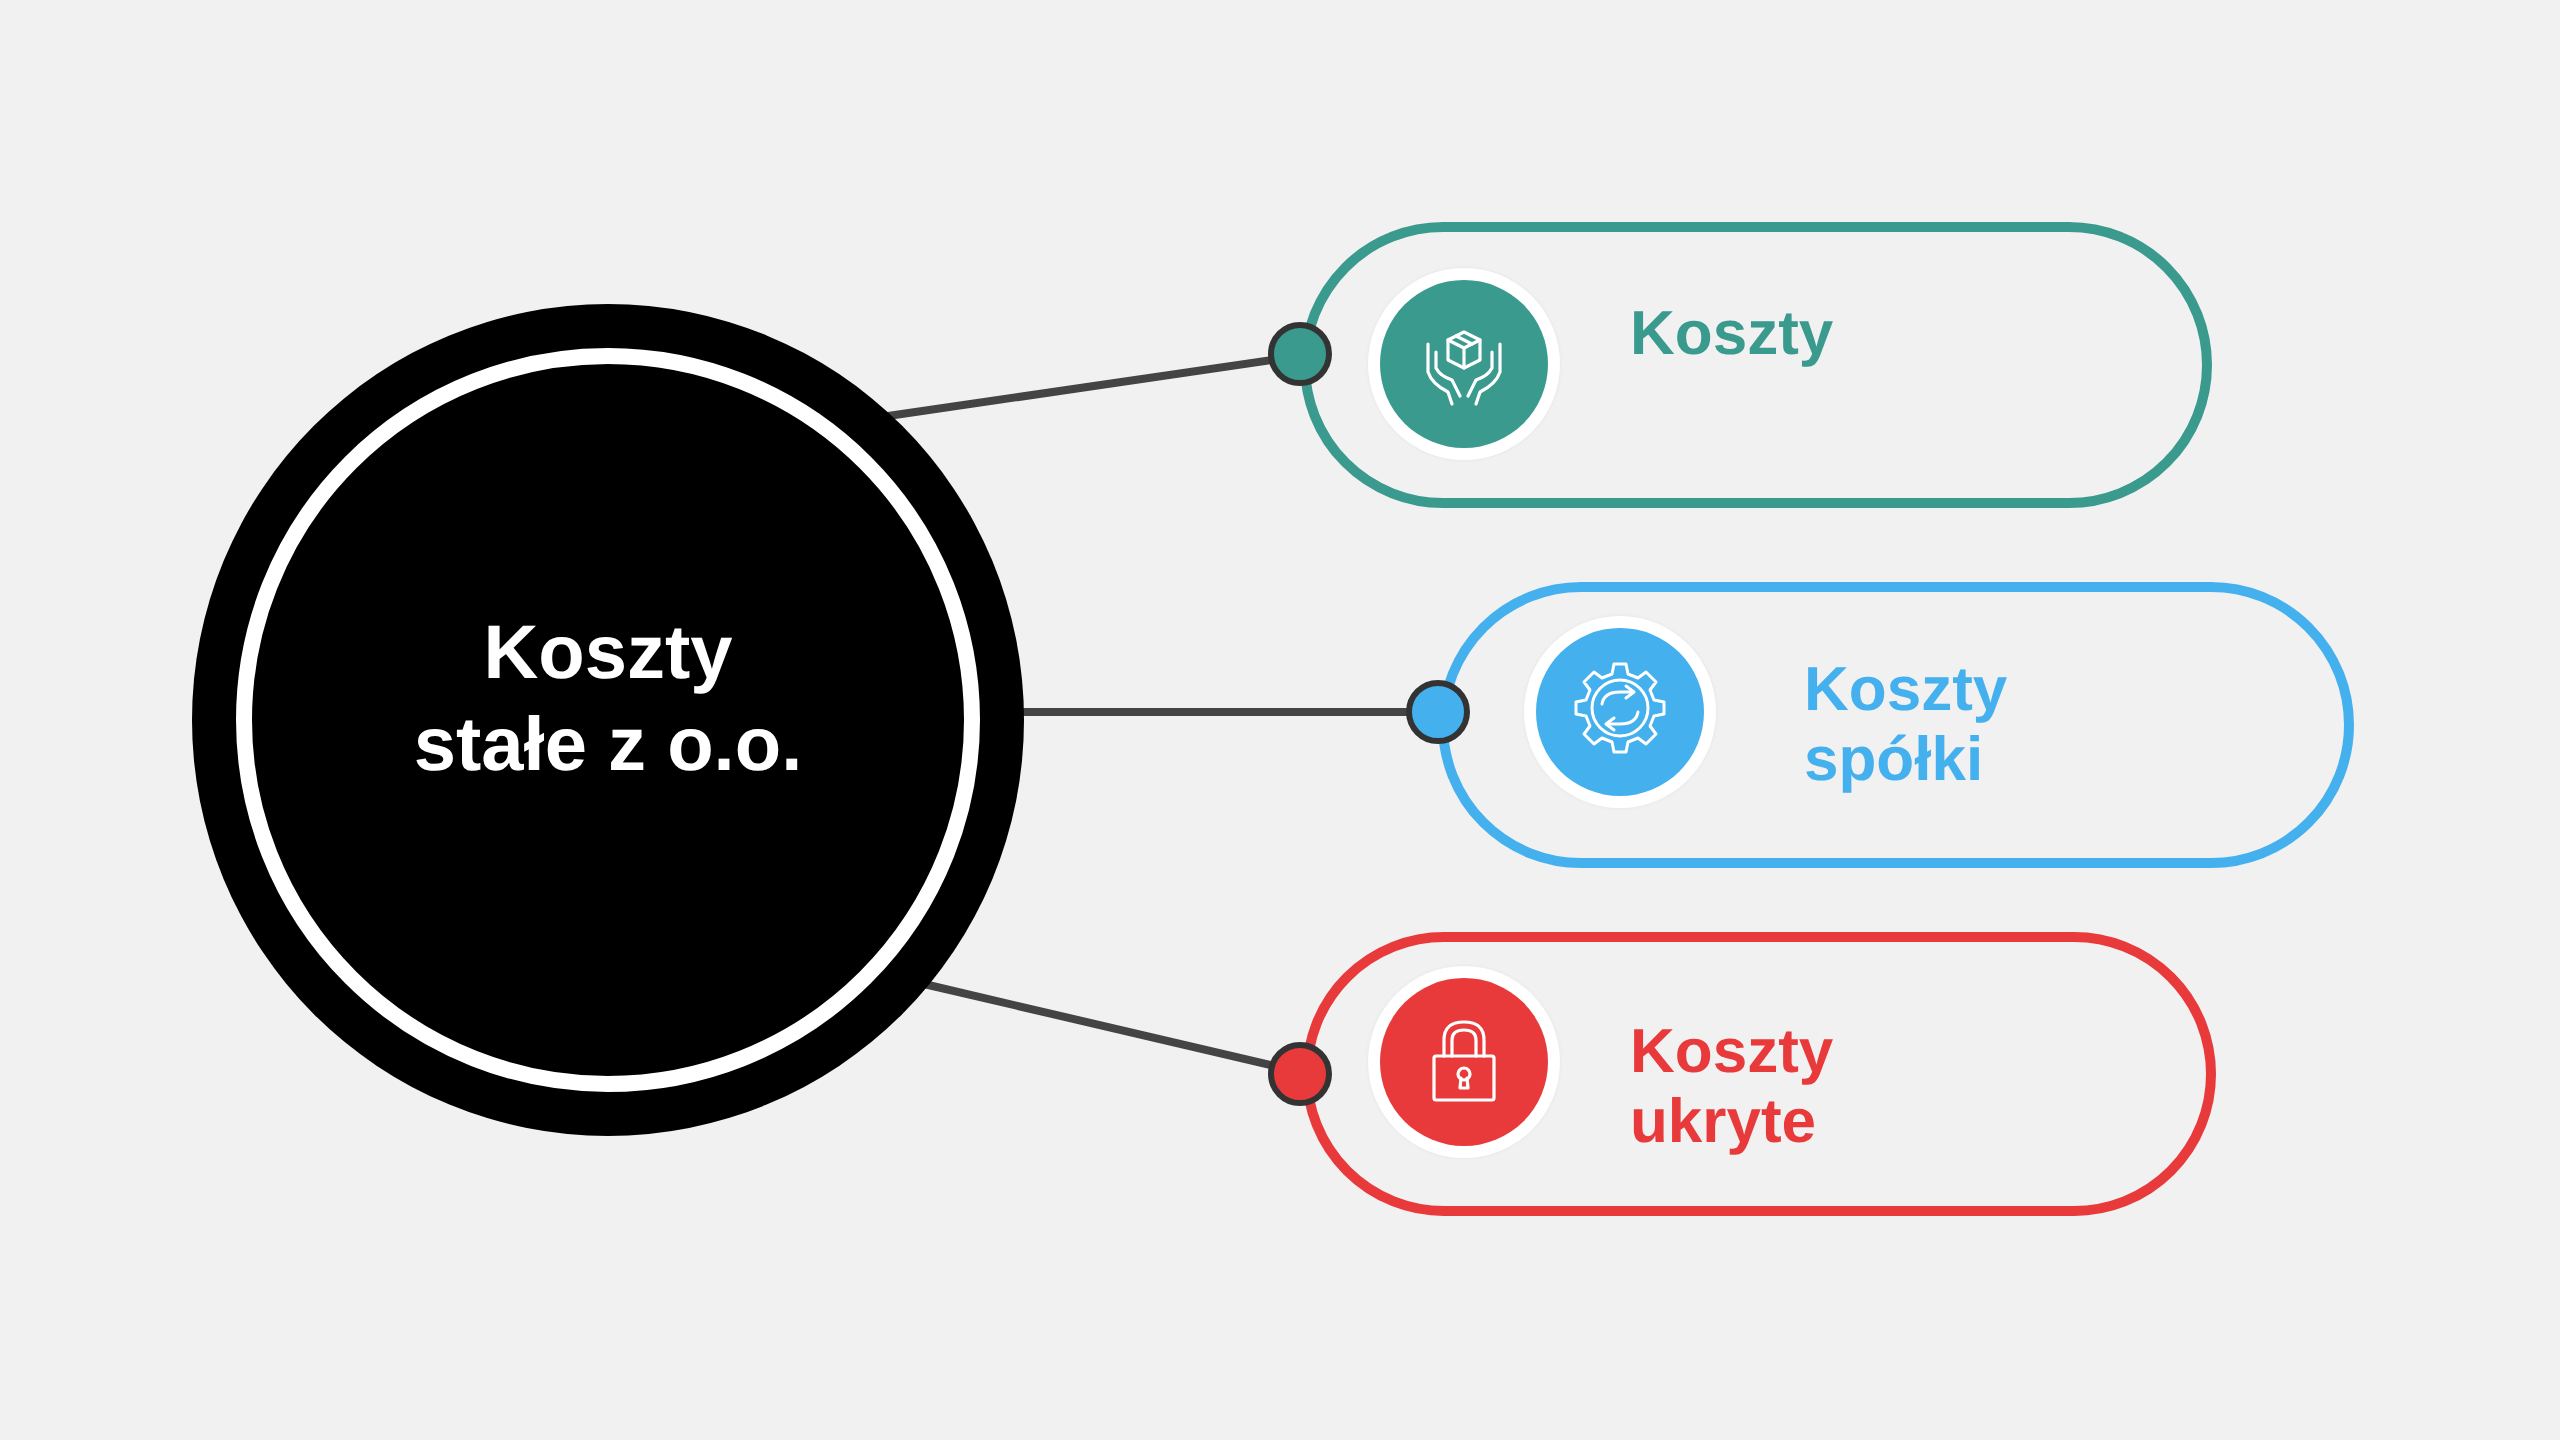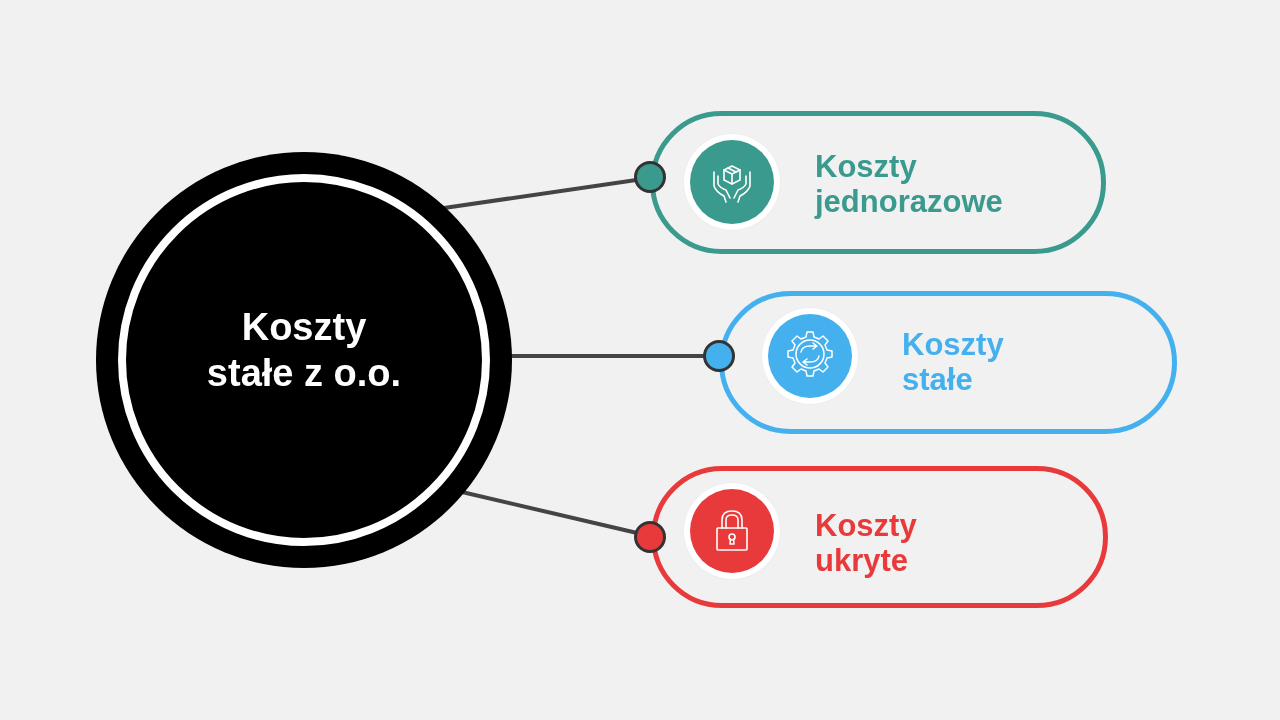--- a/index.html
+++ b/index.html
@@ -77,39 +77,38 @@
       <path d="M24 14 L32 18"></path>
       <path d="M10 18 L10 32 Q12 38 20 42 L22 48"></path>
       <path d="M14 22 L14 30 Q16 34 22 36 L26 44"></path>
       <path d="M46 18 L46 32 Q44 38 36 42 L34 48"></path>
       <path d="M42 22 L42 30 Q40 34 34 36 L30 44"></path>
     </svg>
   </div>
 </div>
 <div class="pill-label" style="left:815px; top:149px; color:#3a9a8e;">
   <div>Koszty</div>
-  <div>jednorazowe</div>
 </div>
 
 <div class="pill" style="left:719px; top:291px; width:458px; height:143px; border-color:#45b0ee;">
 </div>
 <div class="connector" style="left:703px; top:340px; background:#45b0ee;"></div>
 <div class="icon-outer" style="left:762px; top:308px;">
   <div class="icon-inner" style="background:#45b0ee;">
     <svg width="60" height="60" viewBox="0 0 60 60" fill="none" stroke="#fff" stroke-width="1.5" stroke-linecap="round" stroke-linejoin="round">
       <path d="M27 6 L33 6 L34 11 L39 13 L43 10 L48 15 L45 19 L47 24 L52 25 L52 31 L47 32 L45 37 L48 41 L43 46 L39 43 L34 45 L33 50 L27 50 L26 45 L21 43 L17 46 L12 41 L15 37 L13 32 L8 31 L8 25 L13 24 L15 19 L12 15 L17 10 L21 13 L26 11 Z"></path>
       <circle cx="30" cy="28" r="14"></circle>
       <path d="M21 26 Q22 20 30 20 L37 20 M33 17 L37 20 L33 23"></path>
       <path d="M39 30 Q38 36 30 36 L23 36 M27 33 L23 36 L27 39"></path>
     </svg>
   </div>
 </div>
 <div class="pill-label" style="left:902px; top:327px; color:#45b0ee;">
   <div>Koszty</div>
-  <div>stałe</div>
+  <div>spółki</div>
 </div>
 
 <div class="pill" style="left:651px; top:466px; width:457px; height:142px; border-color:#e83a3a;">
 </div>
 <div class="connector" style="left:634px; top:521px; background:#e83a3a;"></div>
 <div class="icon-outer" style="left:684px; top:483px;">
   <div class="icon-inner" style="background:#e83a3a;">
     <svg width="50" height="50" viewBox="0 0 50 50" fill="none" stroke="#fff" stroke-width="1.6" stroke-linecap="round" stroke-linejoin="round">
       <path d="M15 22 L15 14 Q15 5 25 5 Q35 5 35 14 L35 22"></path>
       <path d="M19 22 L19 14 Q19 9 25 9 Q31 9 31 14 L31 22"></path>

